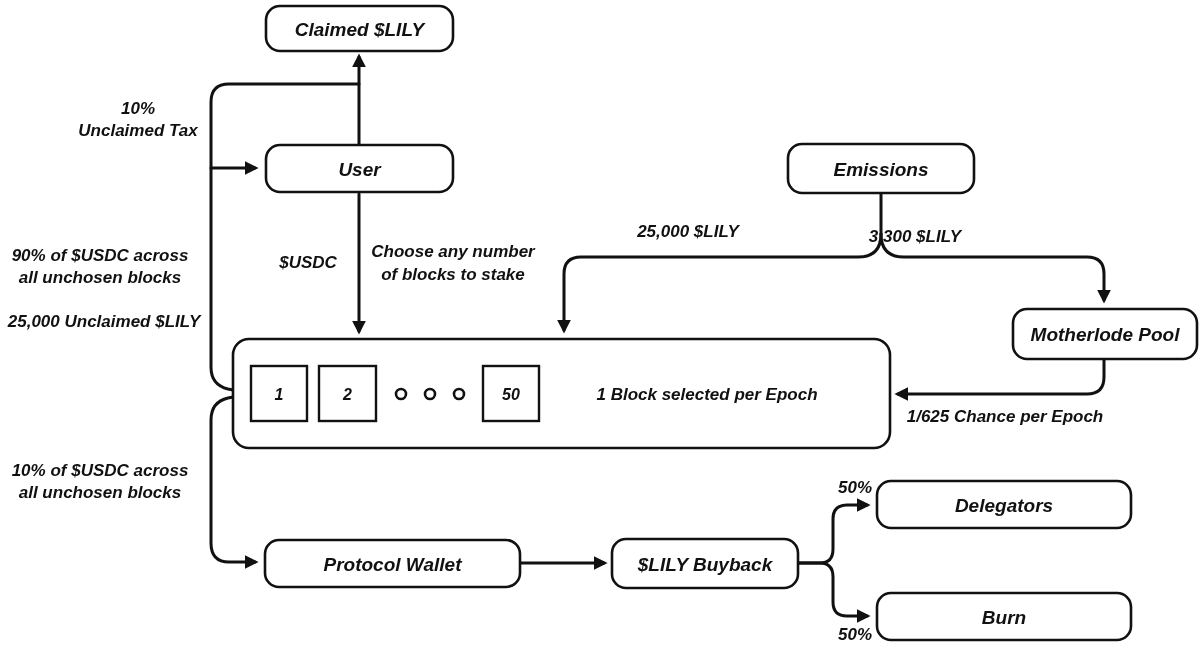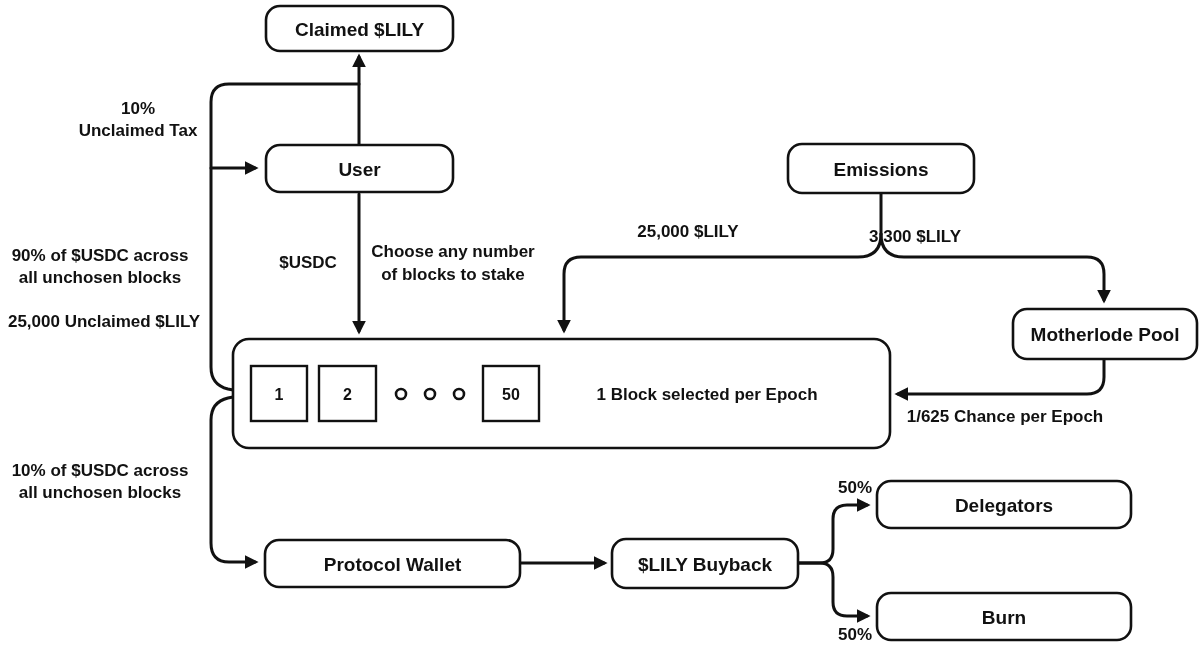--- a/index.html
+++ b/index.html
@@ -6,20 +6,21 @@
     --line: #111111;
     --background: #ffffff;
   }
   html, body { margin: 0; padding: 0; background: var(--background); }
   .canvas {
     position: relative;
     width: 1200px;
     height: 649px;
     background: var(--background);
     overflow: hidden;
+    font-style: italic;
   }
   svg { display: block; }
   .edge {
     fill: none;
     stroke: var(--line);
     stroke-width: 3;
     stroke-linecap: round;
   }
   .node-box {
     fill: #ffffff;

